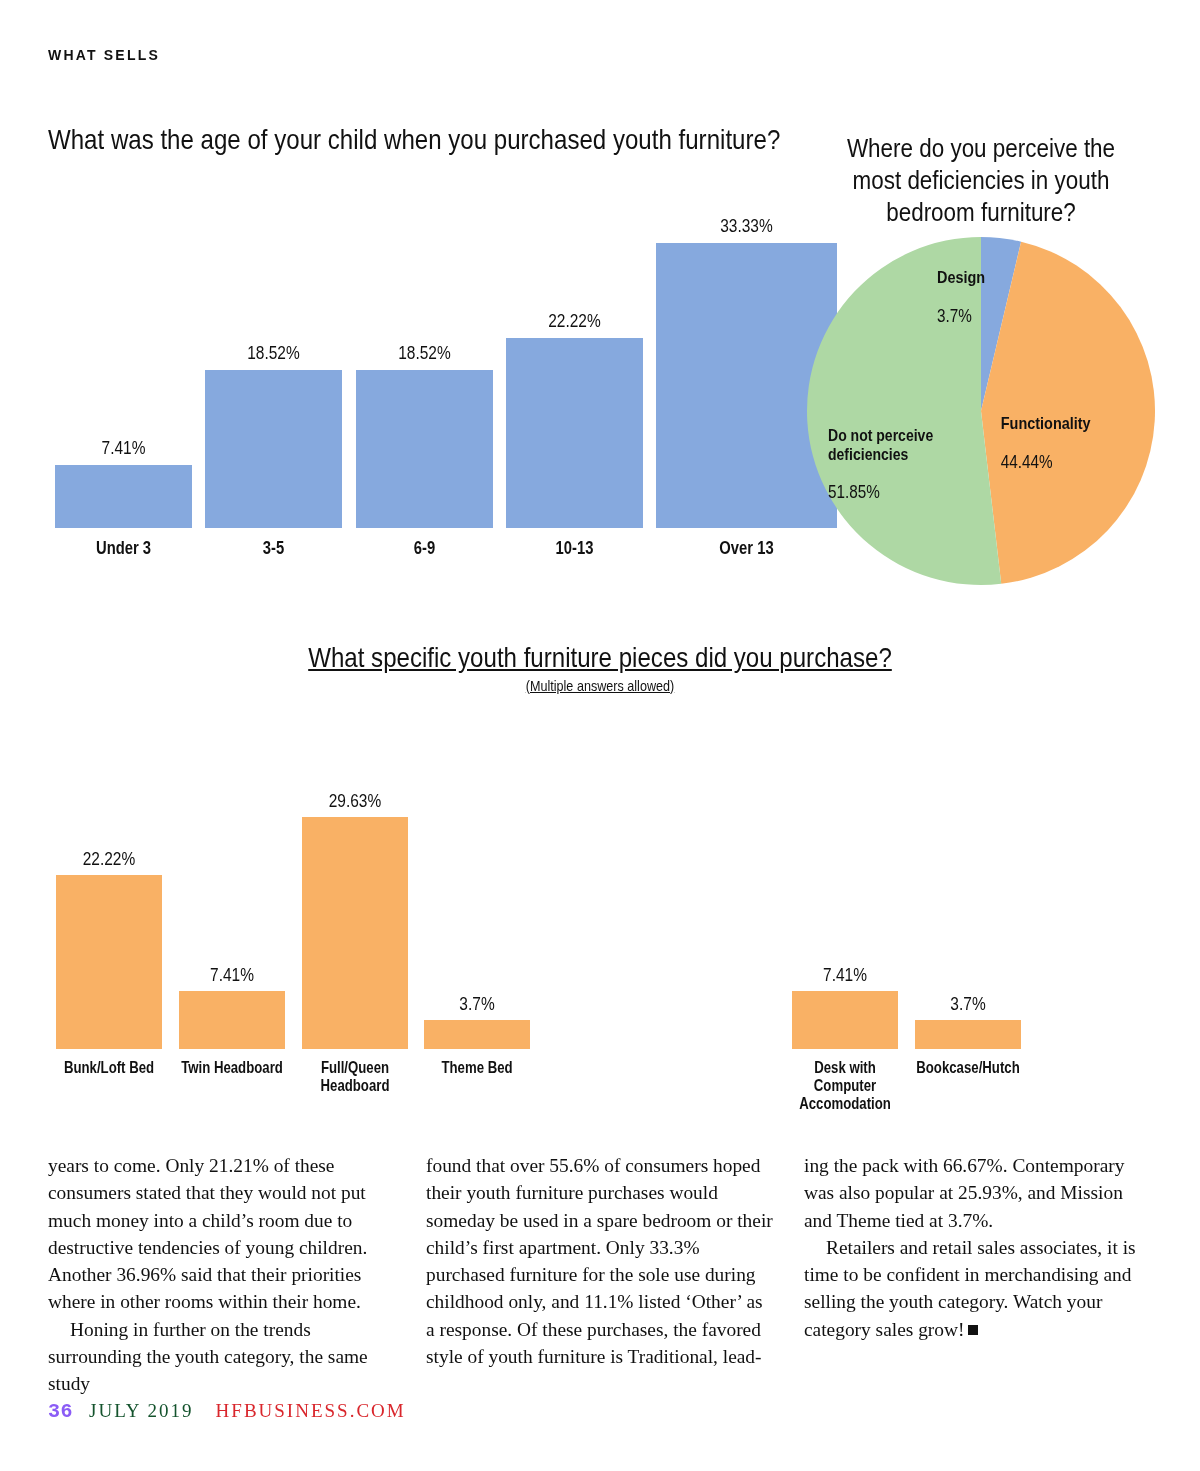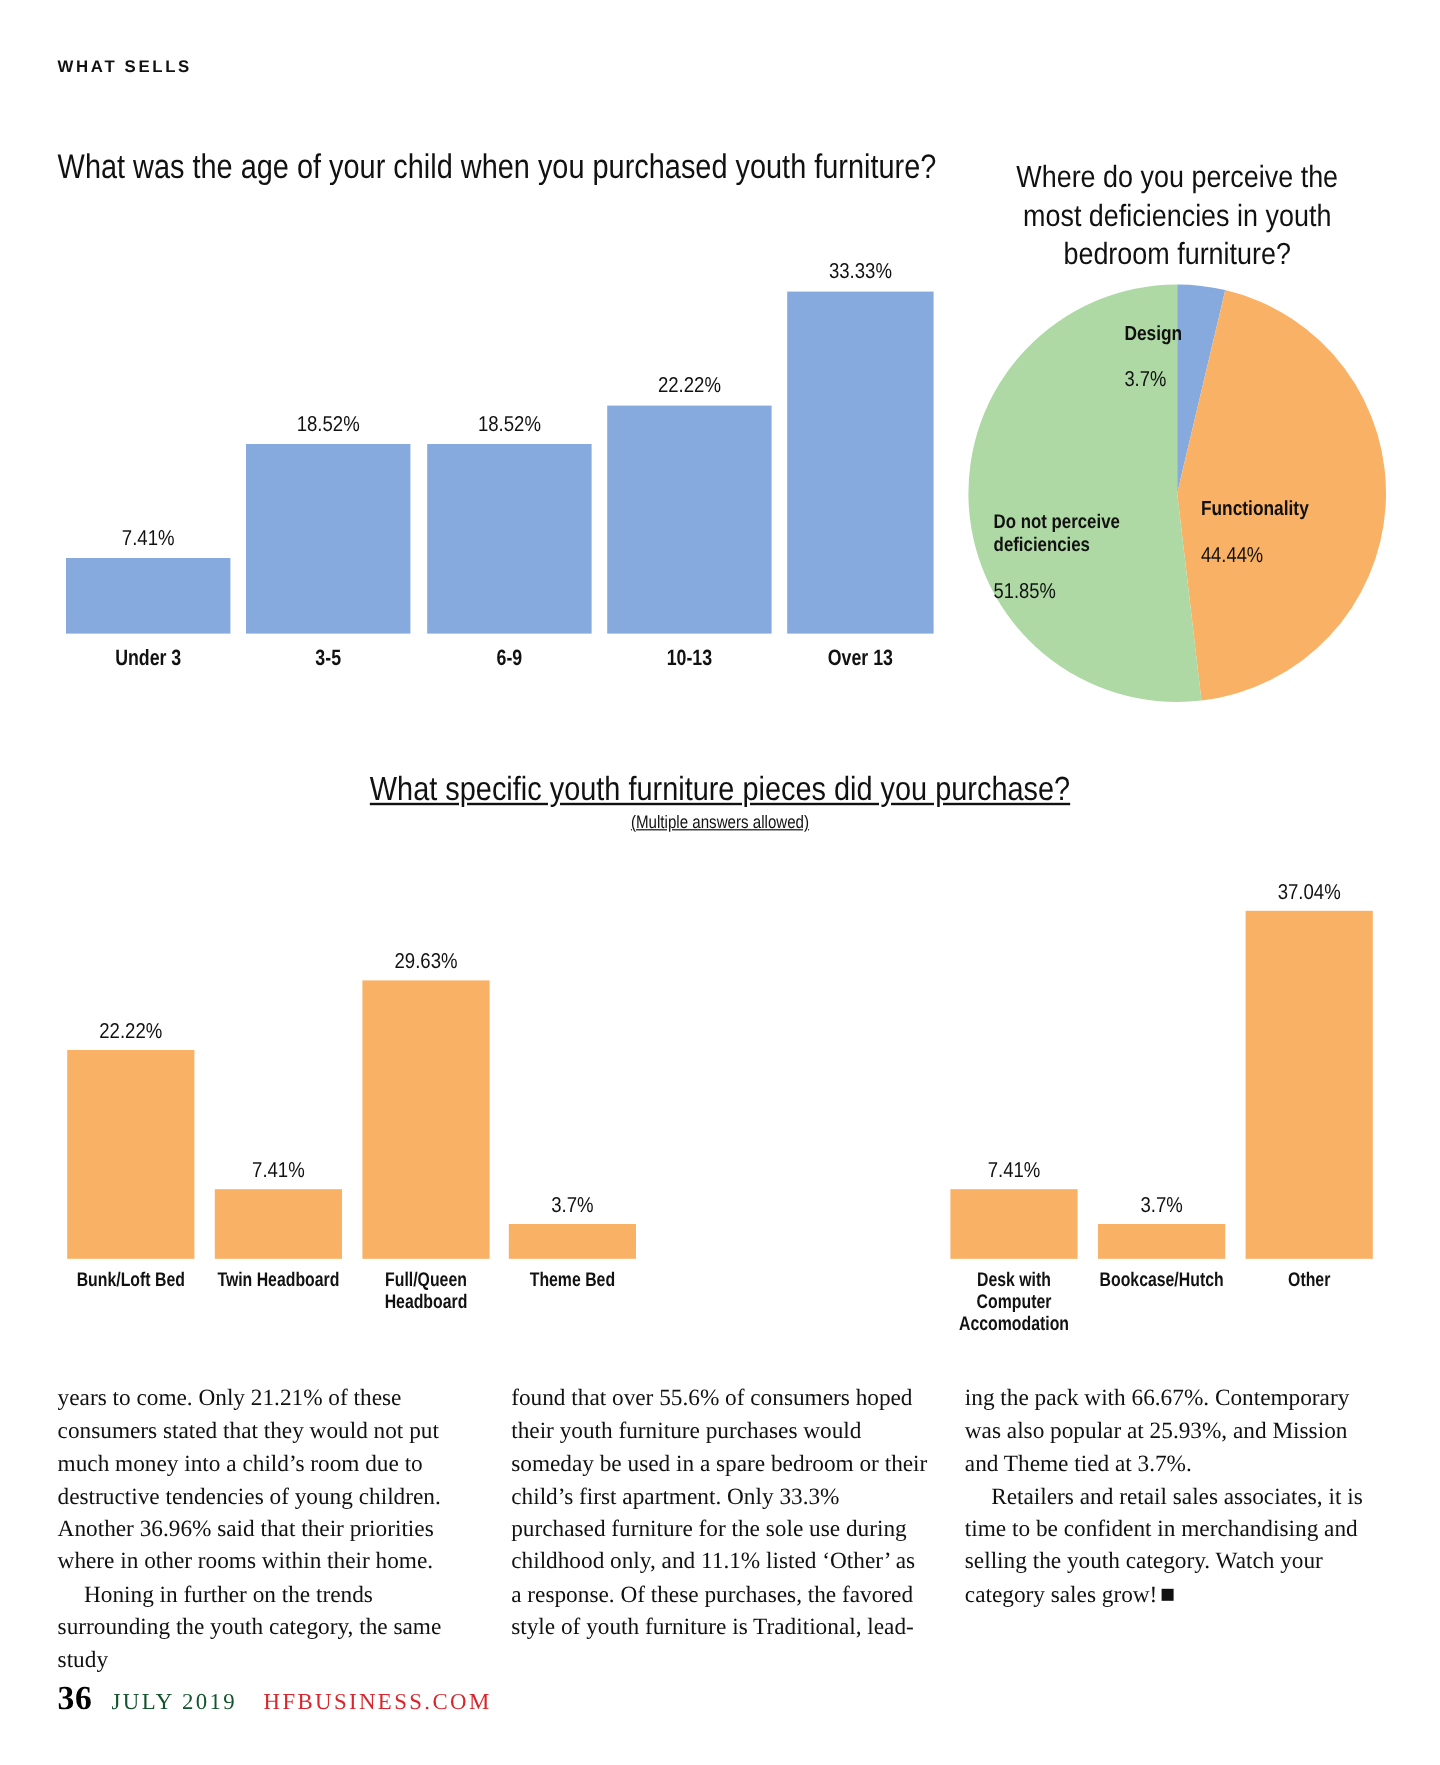--- a/index.html
+++ b/index.html
@@ -237,24 +237,25 @@
   
   #footer {
     position: absolute;
     left: 48px;
     top: 1400px;
     display: flex;
     align-items: baseline;
     font-family: "Liberation Serif", serif;
   }
   #footer .pg {
-    font-size: 28px;
+    font-size: 20px;
     font-weight: bold;
     letter-spacing: .5px;
-    color: #000000;
+    color: #8b5cf6;
+    font-family: Liberation Mono, monospace;
   }
   #footer .issue {
     font-size: 19px;
     letter-spacing: 2px;
     color: #14532d;
     margin-left: 16px;
   }
   #footer .site {
     font-size: 19px;
     letter-spacing: 2px;
@@ -283,21 +284,21 @@
       <div class="bar-col" style="left: 307.5px; width: 137px; height: 158.171px;">
         <div class="bar" style="height: 158.171px; background: rgb(134, 169, 222);"></div>
         <div class="bar-val" style="bottom: 164.171px;">18.52%</div>
         <div class="bar-cat">6-9</div>
       </div>
       <div class="bar-col" style="left: 457.9px; width: 137px; height: 189.771px;">
         <div class="bar" style="height: 189.771px; background: rgb(134, 169, 222);"></div>
         <div class="bar-val" style="bottom: 195.771px;">22.22%</div>
         <div class="bar-cat">10-13</div>
       </div>
-      <div class="bar-col" style="left: 608.3px; width: 122px; height: 284.656px;">
+      <div class="bar-col" style="left: 608.3px; width: 137px; height: 284.656px; padding-left: 44px;">
         <div class="bar" style="height: 284.656px; background: rgb(134, 169, 222);"></div>
         <div class="bar-val" style="bottom: 290.656px;">33.33%</div>
         <div class="bar-cat">Over 13</div>
       </div>
     </div>
 </div>
 
 <div id="chart-pie">
   <div class="c-title">Where do you perceive the most deficiencies in youth bedroom furniture?</div>
   <div class="pie-wrap">
@@ -353,25 +354,20 @@
         <div class="bar" style="height: 58.0149px; background: rgb(249, 177, 101);"></div>
         <div class="bar-val" style="bottom: 63.0149px;">7.41%</div>
         <div class="bar-cat">Desk with
 Computer
 Accomodation</div>
       </div>
       <div class="pbar-col" style="left: 867px; width: 106px; height: 28.9683px;">
         <div class="bar" style="height: 28.9683px; background: rgb(249, 177, 101);"></div>
         <div class="bar-val" style="bottom: 33.9683px;">3.7%</div>
         <div class="bar-cat">Bookcase/Hutch</div>
-      </div>
-      <div class="pbar-col" style="left: 989.667px; width: 106px; height: 289.996px;">
-        <div class="bar" style="height: 289.996px; background: rgb(249, 177, 101);"></div>
-        <div class="bar-val" style="bottom: 294.996px;">37.04%</div>
-        <div class="bar-cat">Other</div>
       </div>
     </div>
 </div>
 
 <div id="body-copy">
   <div class="col">
     <p>years to come. Only 21.21% of these consumers stated that they would not put much money into a child’s room due to destructive tendencies of young children. Another 36.96% said that their priorities where in other rooms within their home.</p>
     <p class="indent">Honing in further on the trends surrounding the youth category, the same study</p>
   </div>
   <div class="col">

